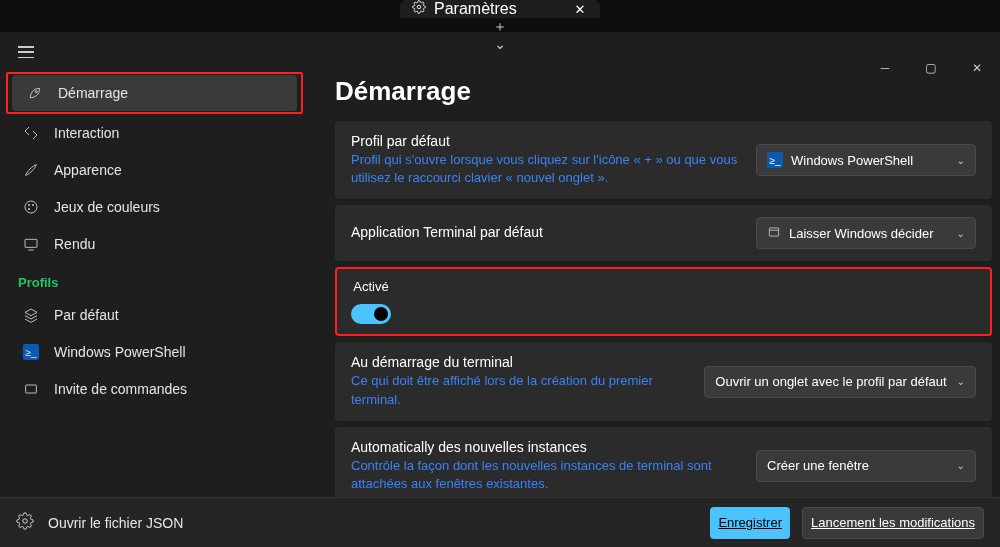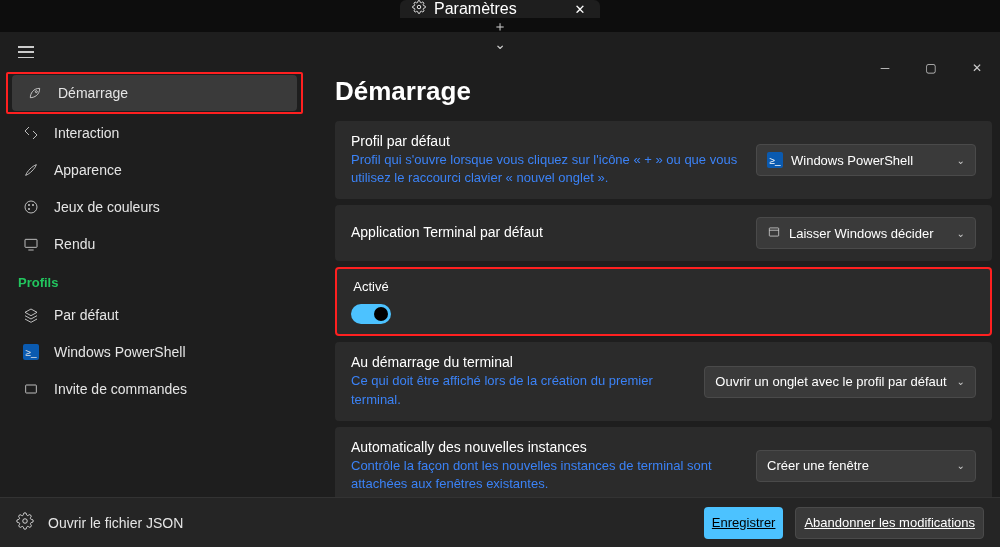--- a/index.html
+++ b/index.html
@@ -221,14 +221,14 @@
 <div class="footer">
   <div class="footer-left">
     <span><svg viewBox="0 0 24 24">
           <circle cx="12" cy="12" r="3"></circle>
           <path d="M19.4 15a1.65 1.65 0 0 0 .33 1.82l.06.06a2 2 0 1 1-2.83 2.83l-.06-.06a1.65 1.65 0 0 0-1.82-.33 1.65 1.65 0 0 0-1 1.51V21a2 2 0 0 1-4 0v-.09a1.65 1.65 0 0 0-1-1.51 1.65 1.65 0 0 0-1.82.33l-.06.06a2 2 0 1 1-2.83-2.83l.06-.06a1.65 1.65 0 0 0 .33-1.82 1.65 1.65 0 0 0-1.51-1H3a2 2 0 0 1 0-4h.09a1.65 1.65 0 0 0 1.51-1 1.65 1.65 0 0 0-.33-1.82l-.06-.06a2 2 0 1 1 2.83-2.83l.06.06a1.65 1.65 0 0 0 1.82.33h0a1.65 1.65 0 0 0 1-1.51V3a2 2 0 0 1 4 0v.09a1.65 1.65 0 0 0 1 1.51h0a1.65 1.65 0 0 0 1.82-.33l.06-.06a2 2 0 1 1 2.83 2.83l-.06.06a1.65 1.65 0 0 0-.33 1.82v0a1.65 1.65 0 0 0 1.51 1H21a2 2 0 0 1 0 4h-.09a1.65 1.65 0 0 0-1.51 1z"></path>
         </svg></span>
     <span>Ouvrir le fichier JSON</span>
   </div>
   <div class="spacer"></div>
   <button class="btn primary">Enregistrer</button>
-  <button class="btn">Abandonner les modifications</button>
+  <button class="btn">Lancement les modifications</button>
 </div>
 
 </body></html>

